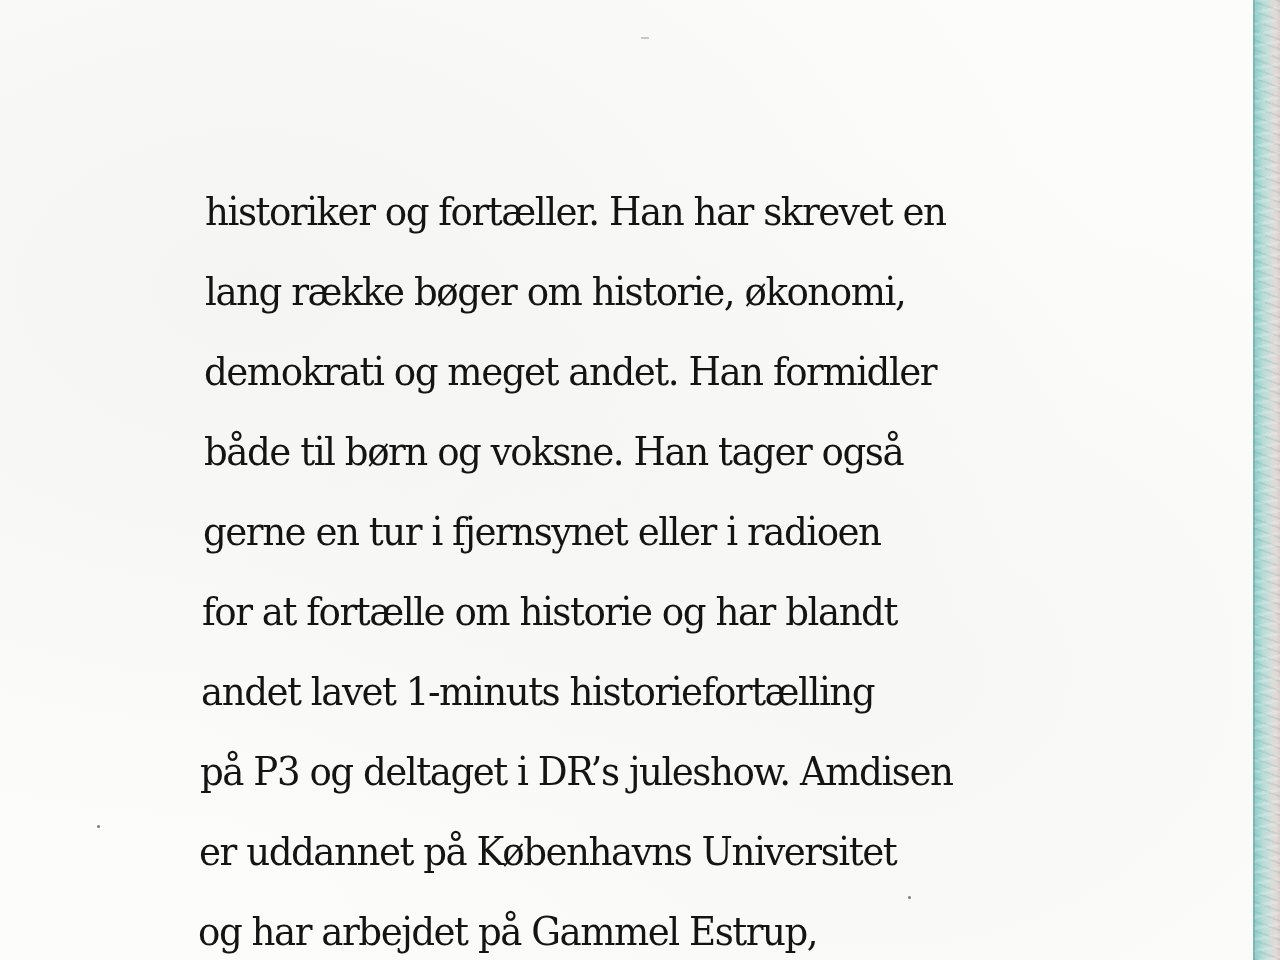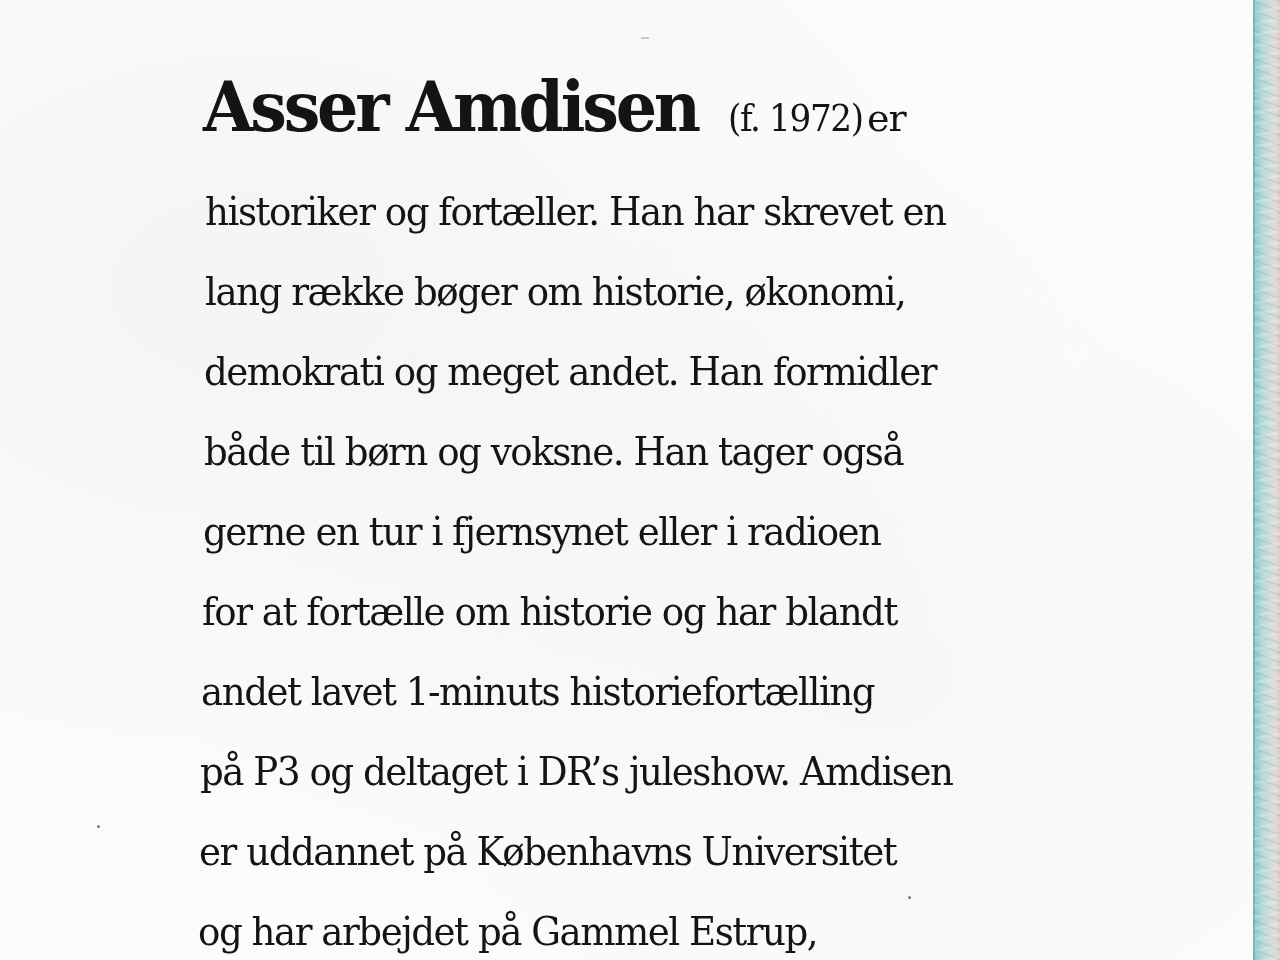--- a/index.html
+++ b/index.html
@@ -112,25 +112,20 @@
   </style>
 </head>
 <body>
 
 <div class="page">
 
   <div class="dash" style="left:641px; top:37px;"></div>
   <div class="speck" style="left:97px; top:825px; width:3px; height:3px;"></div>
   <div class="speck" style="left:908px; top:896px; width:3px; height:3px;"></div>
 
-  <div class="headline">
-    <span class="author-name">Asser Amdisen</span>
-    <span class="birth">(f. 1972)</span>
-    <span class="er">er</span>
-  </div>
 
   <div class="body-line" style="left:205px; top:191px;">historiker og fortæller. Han har skrevet en</div>
   <div class="body-line" style="left:205px; top:271px;">lang række bøger om historie, økonomi,</div>
   <div class="body-line" style="left:204px; top:351px;">demokrati og meget andet. Han formidler</div>
   <div class="body-line" style="left:204px; top:431px;">både til børn og voksne. Han tager også</div>
   <div class="body-line" style="left:203px; top:511px;">gerne en tur i fjernsynet eller i radioen</div>
   <div class="body-line" style="left:202px; top:591px;">for at fortælle om historie og har blandt</div>
   <div class="body-line" style="left:201px; top:671px;">andet lavet 1-minuts historiefortælling</div>
   <div class="body-line" style="left:200px; top:751px;">på P3 og deltaget i DR’s juleshow. Amdisen</div>
   <div class="body-line" style="left:199px; top:831px;">er uddannet på Københavns Universitet</div>

